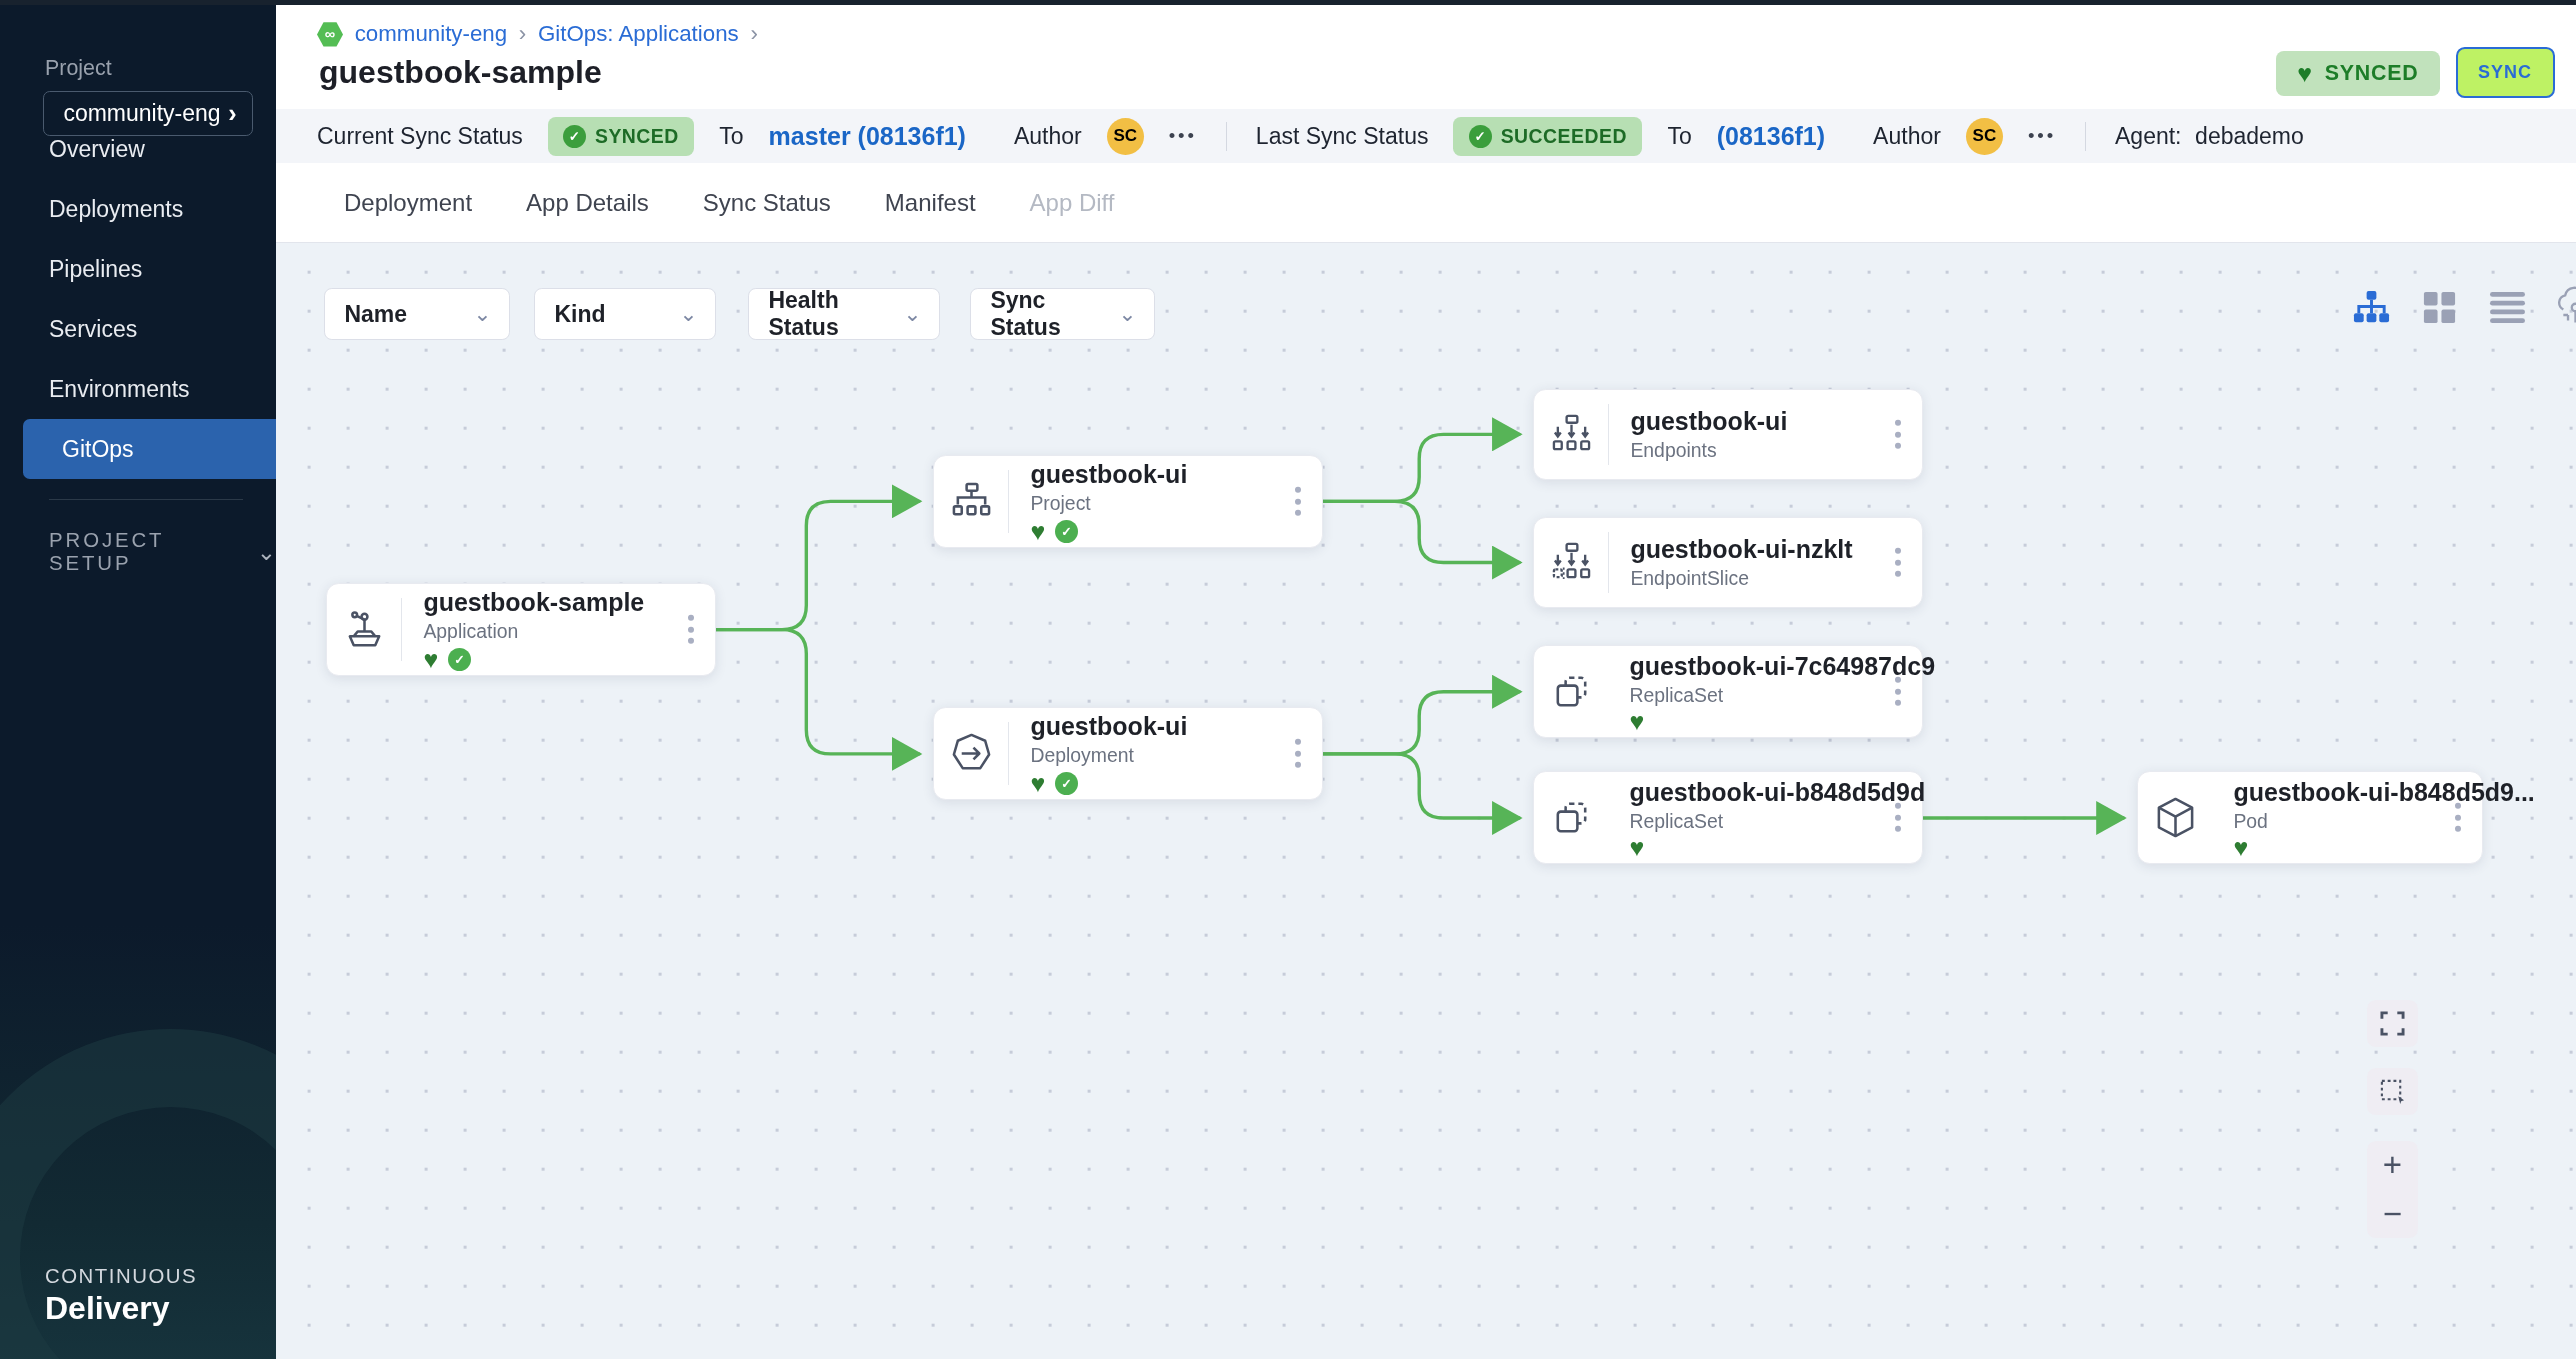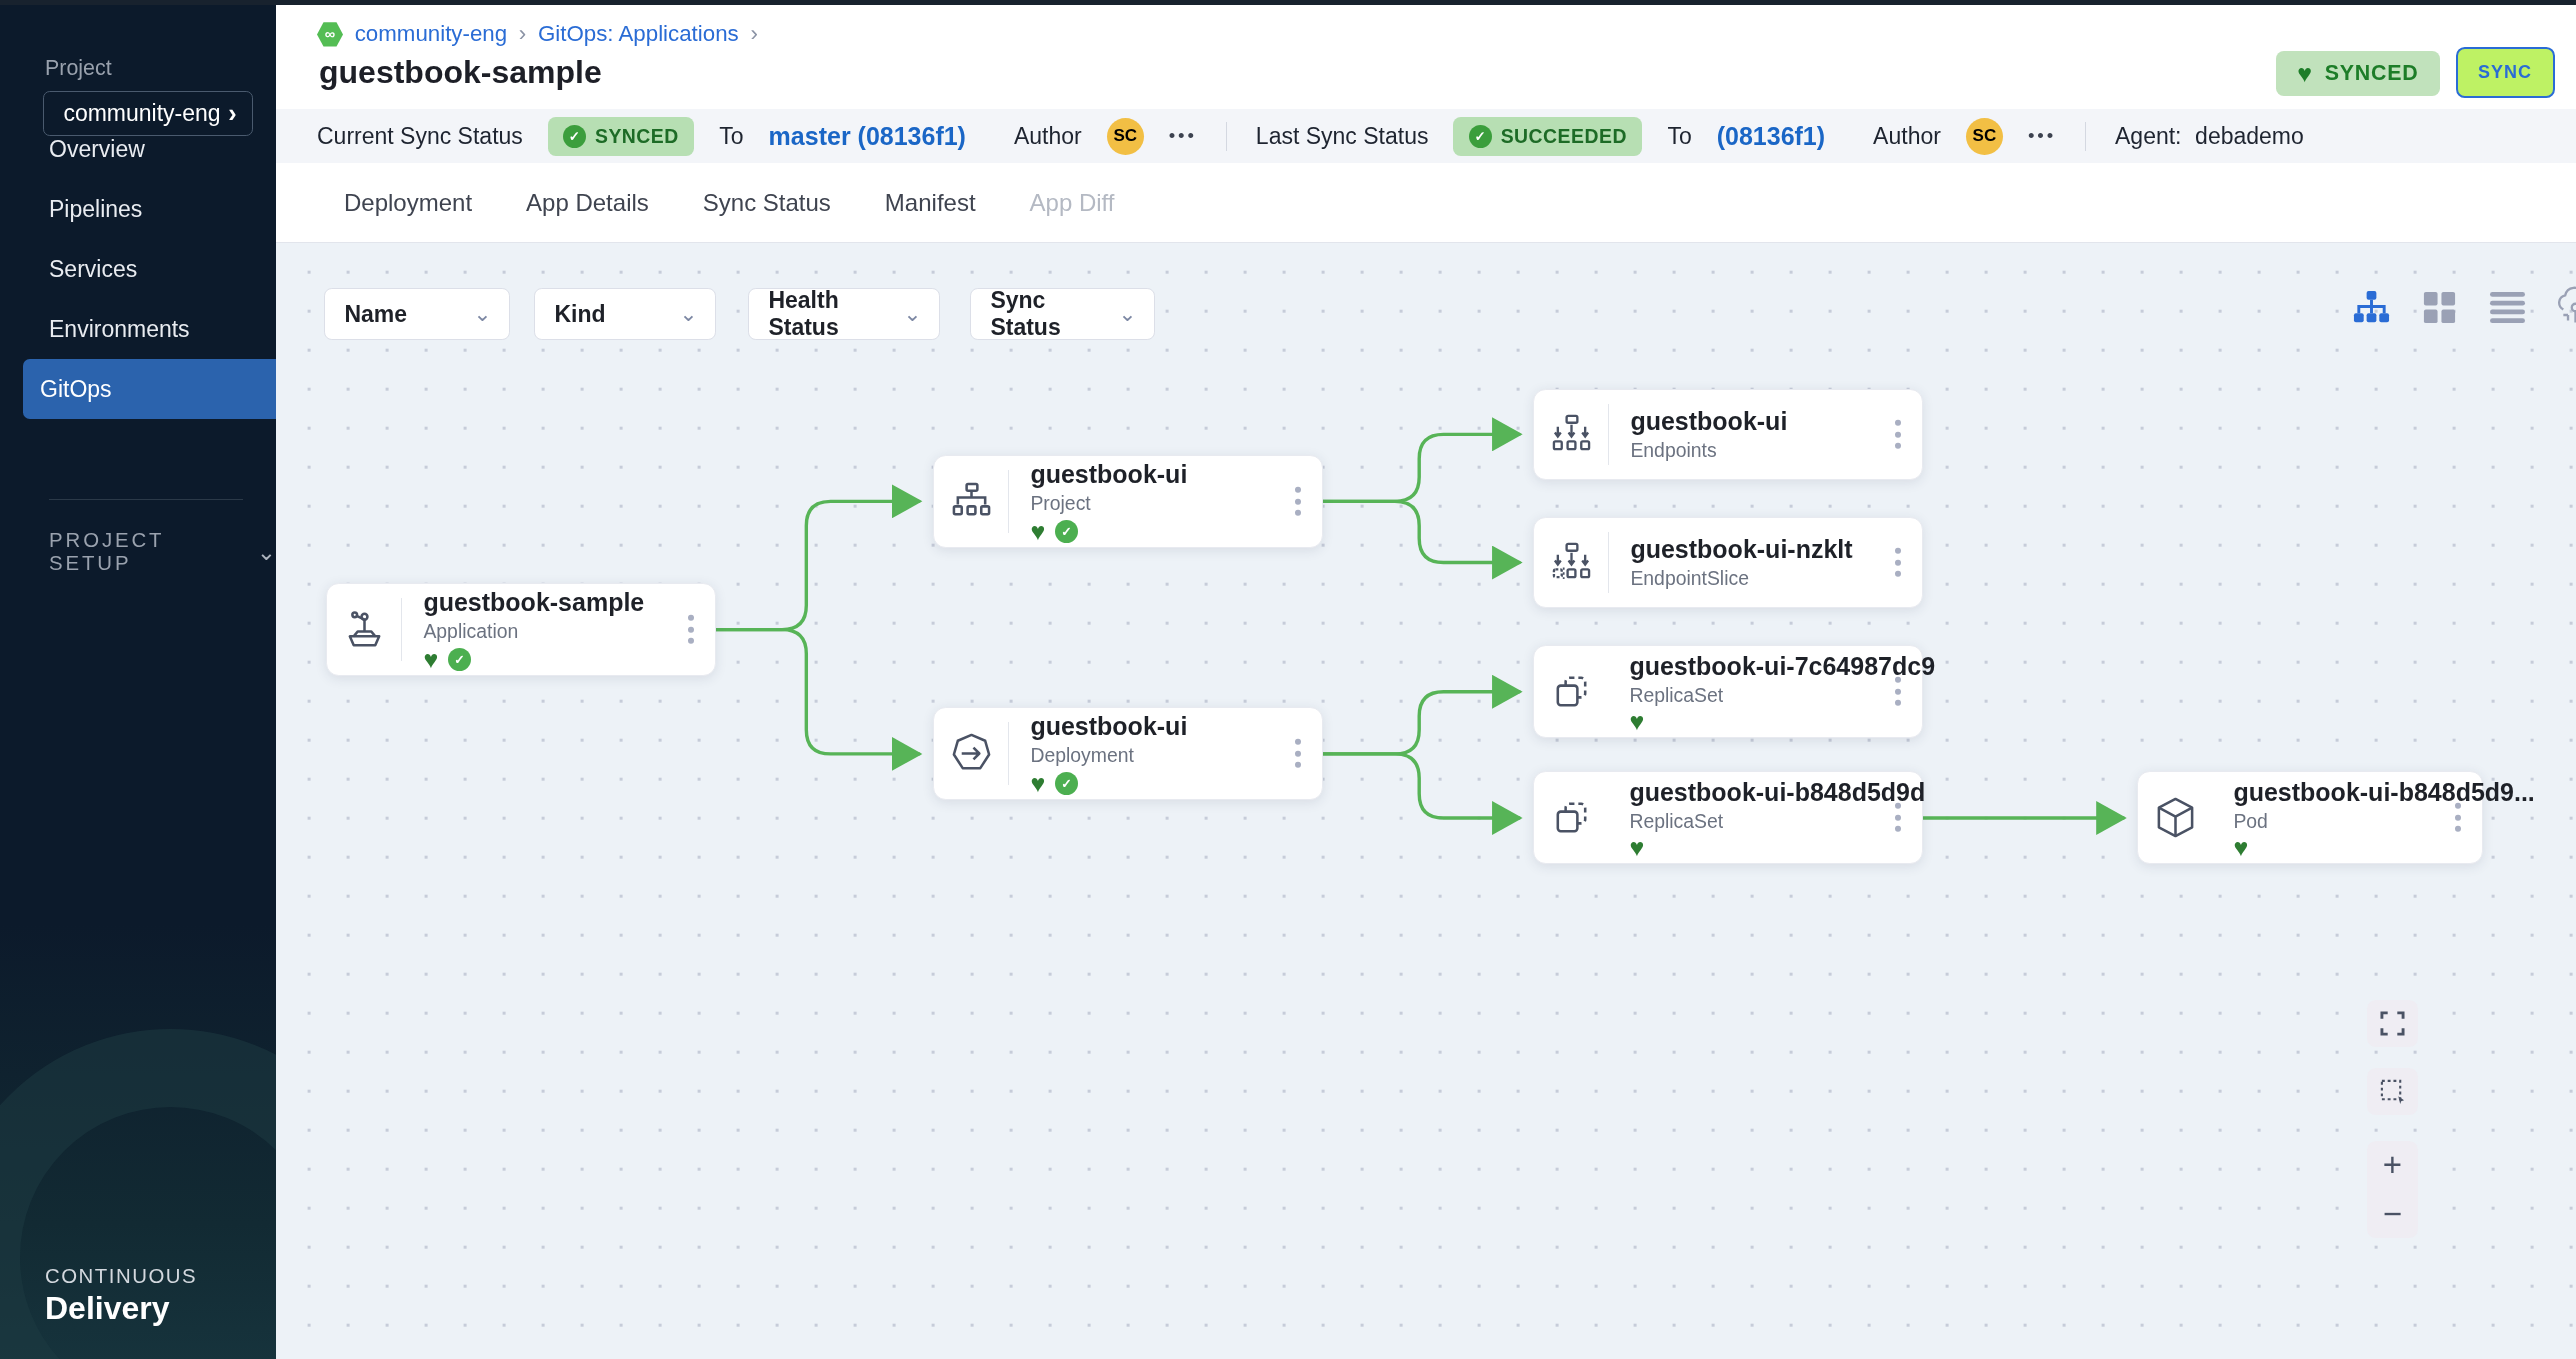--- a/index.html
+++ b/index.html
@@ -16,21 +16,21 @@
     border:78px solid #1d3b41; opacity:.55; }
   .project-label { position:absolute; left:45px; top:56px; font-size:21.4px; color:#99a1ad; }
   .project-select { position:absolute; left:43px; top:91px; width:210px; height:45px;
     border:1.5px solid #4a5a6e; border-radius:6.8px; display:flex; align-items:center;
     justify-content:space-between; padding:0 15.5px 0 19.4px; cursor:pointer; }
   .project-select .name { color:#ffffff; font-size:23px; }
   .project-select .chev { color:#ffffff; font-size:25px; font-weight:700; line-height:1; }
   .nav { position:absolute; top:119px; left:0; width:100%; }
   .nav-item { height:60px; display:flex; align-items:center; padding-left:49px;
     color:#e9ecf1; font-size:23px; cursor:pointer; }
-  .nav-item.active { background:#2b63ad; margin-left:23px; padding-left:17px;
+  .nav-item.active { background:#2b63ad; margin-left:23px; padding-left:39px;
     border-radius:6.8px 0 0 6.8px; color:#ffffff; }
   .nav-divider { position:absolute; top:499px; left:49px; width:194px; height:1px; background:#2b3948; }
   .project-setup { position:absolute; top:529px; left:49px; display:flex; align-items:center; gap:58px;
     color:#9aa2ae; font-size:20.4px; letter-spacing:2.9px; cursor:pointer; }
   .project-setup .chev { font-size:23px; letter-spacing:0; color:#aeb5bf; }
   .logo-block { position:absolute; left:45px; bottom:33px; }
   .logo-top { color:#d3d8de; font-size:20.4px; letter-spacing:1.5px; }
   .logo-bottom { color:#ffffff; font-size:32px; font-weight:700; margin-top:1.9px; }
 
   
@@ -126,20 +126,21 @@
 
   <div class="sidebar">
     <div class="swirl"></div>
     <div class="project-label">Project</div>
     <div class="project-select">
       <span class="name">community-eng</span>
       <span class="chev">›</span>
     </div>
     <div class="nav">
       <div class="nav-item">Overview</div>
+      <div class="nav-item">Deployments</div>
       <div class="nav-item">Pipelines</div>
       <div class="nav-item">Services</div>
       <div class="nav-item">Environments</div>
       <div class="nav-item active">GitOps</div>
     </div>
     <div class="nav-divider"></div>
     <div class="project-setup">
       <span>PROJECT SETUP</span>
       <span class="chev">⌄</span>
     </div>

